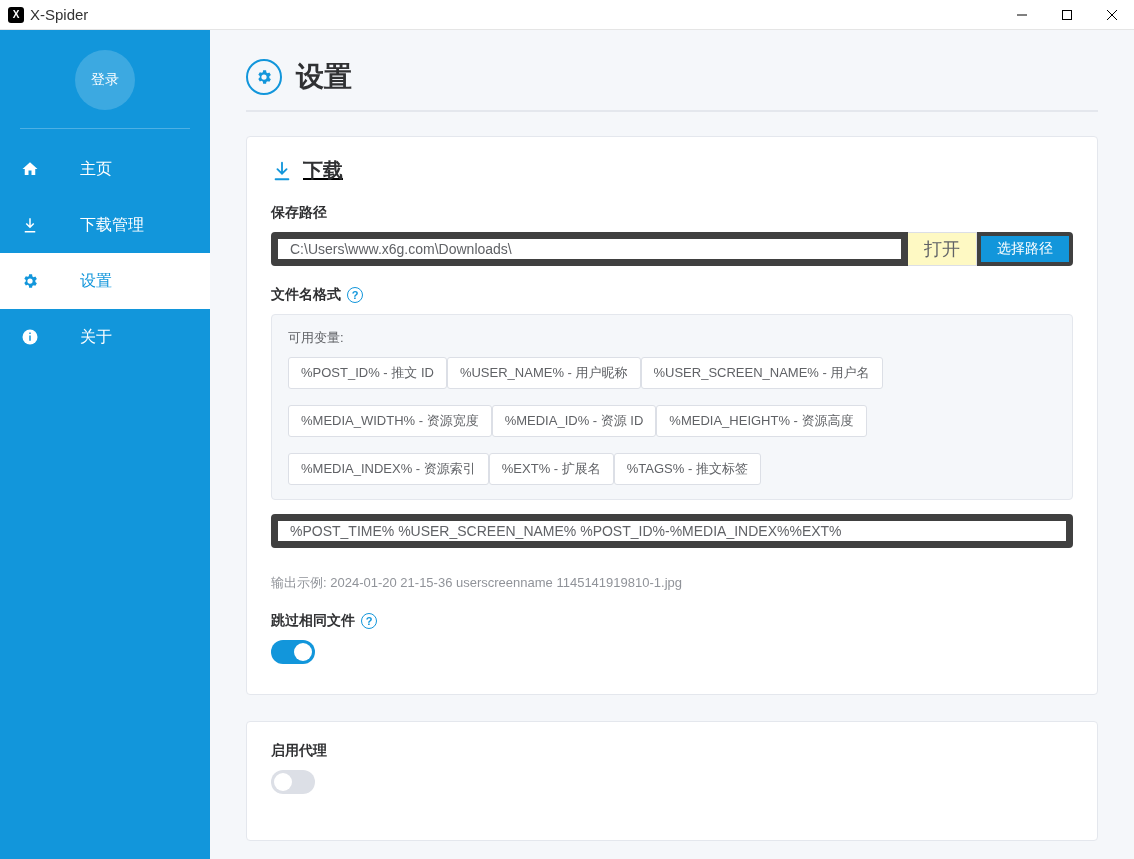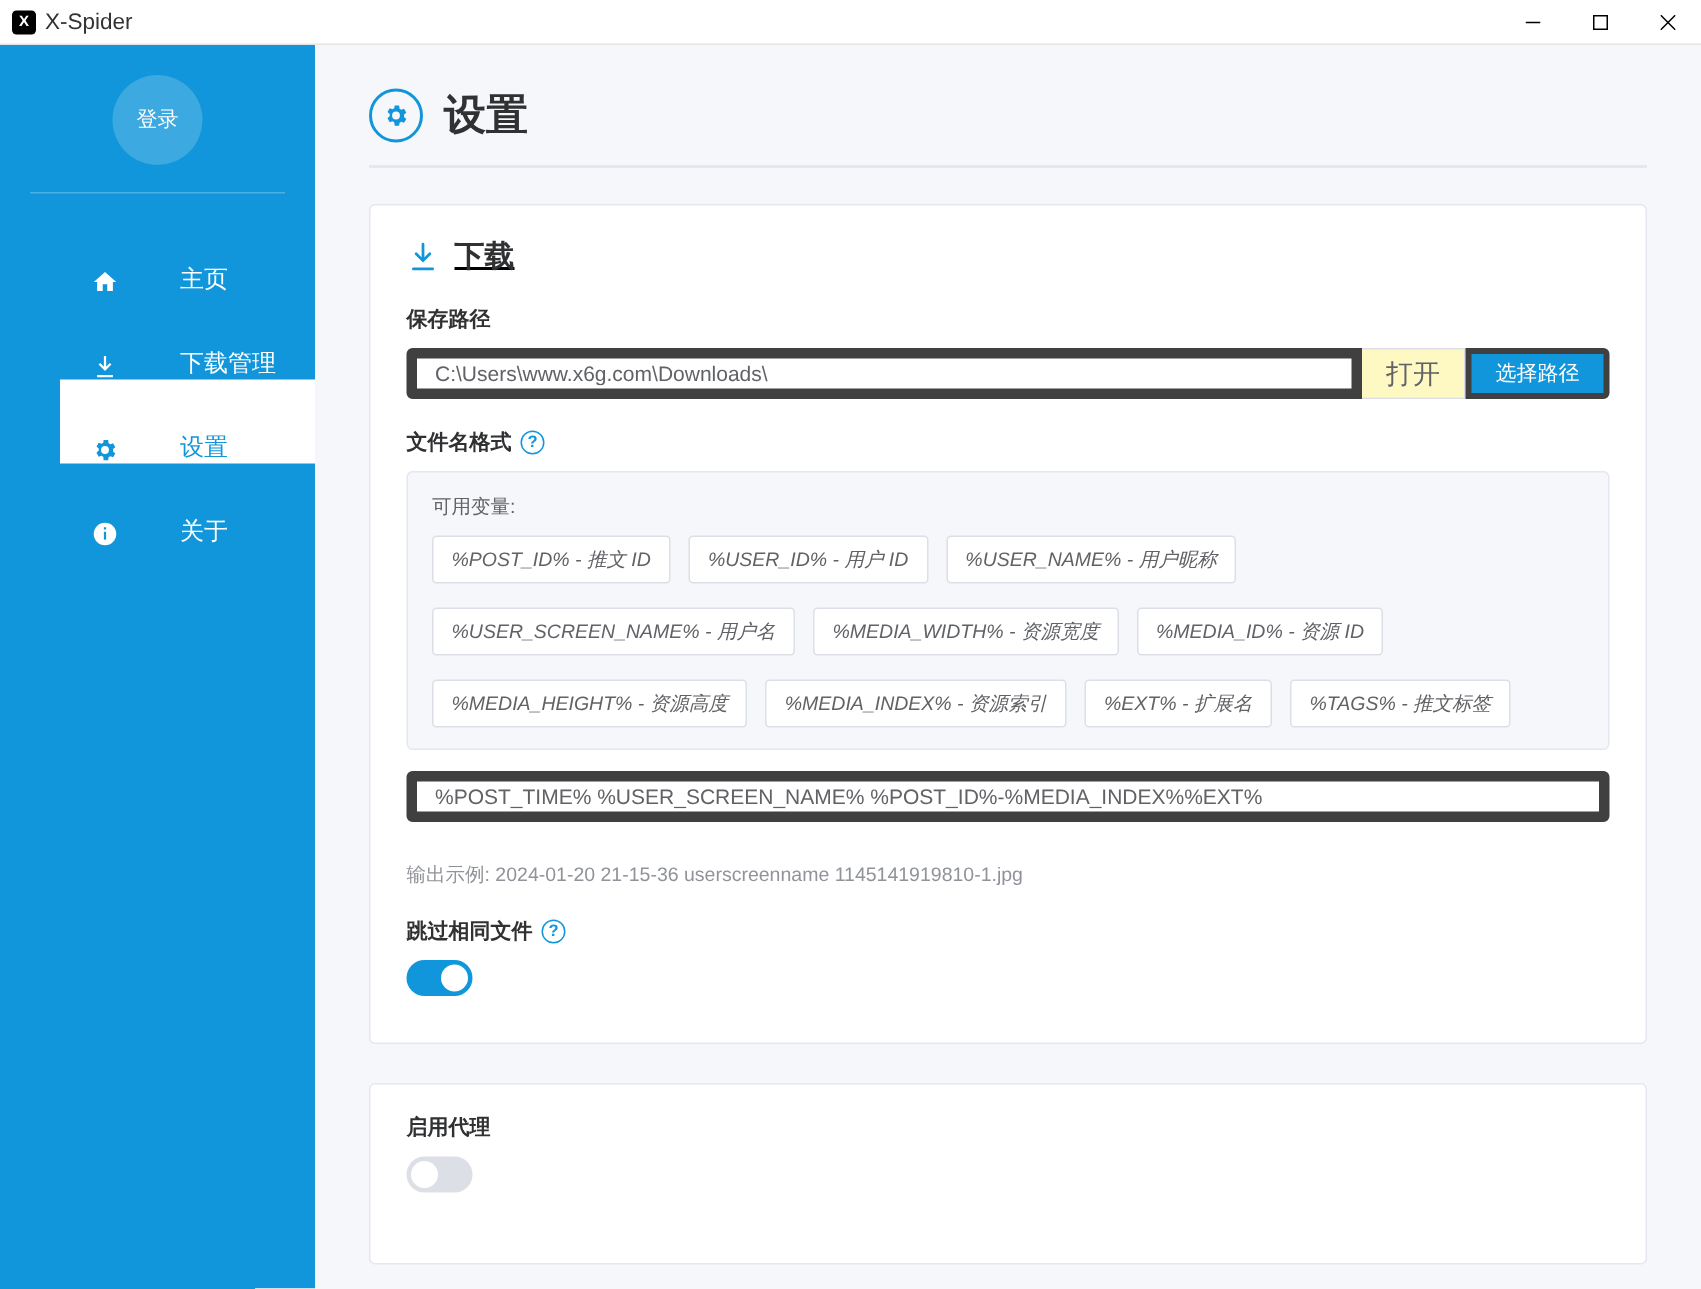--- a/index.html
+++ b/index.html
@@ -10,21 +10,21 @@
 .titlebar-title { font-size: 15px; color: #333; flex: 1; }
 .win-controls { display: flex; }
 .win-btn { width: 45px; height: 30px; display: flex; align-items: center; justify-content: center; cursor: pointer; font-size: 13px; }
 
 .app-body { display: flex; height: 829px; }
 
 .sidebar { width: 210px; background: #1296db; color: #fff; display: flex; flex-direction: column; padding-top: 20px; }
 .login-btn-wrap { display: flex; justify-content: center; padding-bottom: 18px; }
 .login-btn { width: 60px; height: 60px; border-radius: 50%; background: rgba(255,255,255,0.18); display: flex; align-items: center; justify-content: center; font-size: 14px; cursor: pointer; }
 .divider { height: 1px; background: rgba(255,255,255,0.25); margin: 0 20px 12px; }
-.nav-item { display: flex; align-items: flex-end; height: 56px; padding-left: 20px; cursor: pointer; font-size: 16px; margin-left: 40px; }
+.nav-item { display: flex; align-items: center; height: 56px; padding-left: 20px; cursor: pointer; font-size: 16px; }
 .nav-item.active { background: #fff; color: #1296db; }
 .nav-icon { width: 20px; display: flex; justify-content: center; margin-right: 40px; }
 .nav-icon svg { width: 18px; height: 18px; }
 
 .content { flex: 1; background: #f5f7fa; overflow-y: scroll; padding: 28px 36px; position: relative; }
 .content::-webkit-scrollbar { width: 14px; }
 .content::-webkit-scrollbar-track { background: #f0f0f0; }
 .content::-webkit-scrollbar-thumb { background: #c1c1c1; border-radius: 0; }
 
 .page-header { display: flex; align-items: center; margin-bottom: 14px; }
@@ -43,21 +43,21 @@
 .help-icon { width: 16px; height: 16px; border: 1px solid #1296db; border-radius: 50%; color: #1296db; font-size: 11px; display: inline-flex; align-items: center; justify-content: center; margin-left: 6px; cursor: pointer; }
 
 .input-group { display: flex; margin-bottom: 20px; }
 .text-input { flex: 1; height: 34px; border: 7px solid #404040; border-radius: 4px 0 0 4px; padding: 0 12px; font-size: 14px; color: #606266; outline: none; }
 .text-input.full { border-radius: 4px; }
 .btn-outline { height: 34px; padding: 0 16px; border: 1px solid #dcdfe6; border-left: none; background: #fef9c3; font-size: 18px; color: #606266; cursor: pointer; }
 .btn-primary { height: 34px; padding: 0 16px; border: 4px solid #404040; background: #1296db; color: #fff; font-size: 14px; cursor: pointer; border-radius: 0 4px 4px 0; }
 
 .var-box { background: #f5f7fa; border: 1px solid #e4e7ed; border-radius: 4px; padding: 14px 16px 8px; margin-bottom: 14px; }
 .var-box-label { font-size: 13px; color: #606266; margin-bottom: 10px; }
-.tag-row { display: flex; flex-wrap: wrap; gap: 10px 12px; font-style: italic; }
+.tag-row { display: flex; flex-wrap: wrap; gap: 10px 0; }
 .tag { background: #fff; border: 1px solid #dcdfe6; border-radius: 3px; padding: 6px 12px; font-size: 13px; color: #606266; cursor: pointer; margin-bottom: 6px; }
 
 .output-example { font-size: 13px; color: #909399; margin-top: 10px; margin-bottom: 20px; }
 
 .toggle { width: 44px; height: 24px; border-radius: 12px; position: relative; cursor: pointer; display: inline-block; }
 .toggle.on { background: #1296db; }
 .toggle.off { background: #dcdfe6; }
 .toggle-knob { width: 18px; height: 18px; background: #fff; border-radius: 50%; position: absolute; top: 3px; }
 .toggle.on .toggle-knob { right: 3px; }
 .toggle.off .toggle-knob { left: 3px; }
@@ -160,21 +160,20 @@
       </div>
 
       <div class="form-label">
         <span>文件名格式</span>
         <span class="help-icon">?</span>
       </div>
       <div class="var-box">
         <div class="var-box-label">可用变量:</div>
         <div class="tag-row" id="var-tags">
             <div class="tag">%POST_ID% - 推文 ID</div>
-            <div class="tag">%USER_ID% - 用户 ID</div>
             <div class="tag">%USER_NAME% - 用户昵称</div>
             <div class="tag">%USER_SCREEN_NAME% - 用户名</div>
             <div class="tag">%MEDIA_WIDTH% - 资源宽度</div>
             <div class="tag">%MEDIA_ID% - 资源 ID</div>
             <div class="tag">%MEDIA_HEIGHT% - 资源高度</div>
             <div class="tag">%MEDIA_INDEX% - 资源索引</div>
             <div class="tag">%EXT% - 扩展名</div>
             <div class="tag">%TAGS% - 推文标签</div>
           </div>
       </div>

